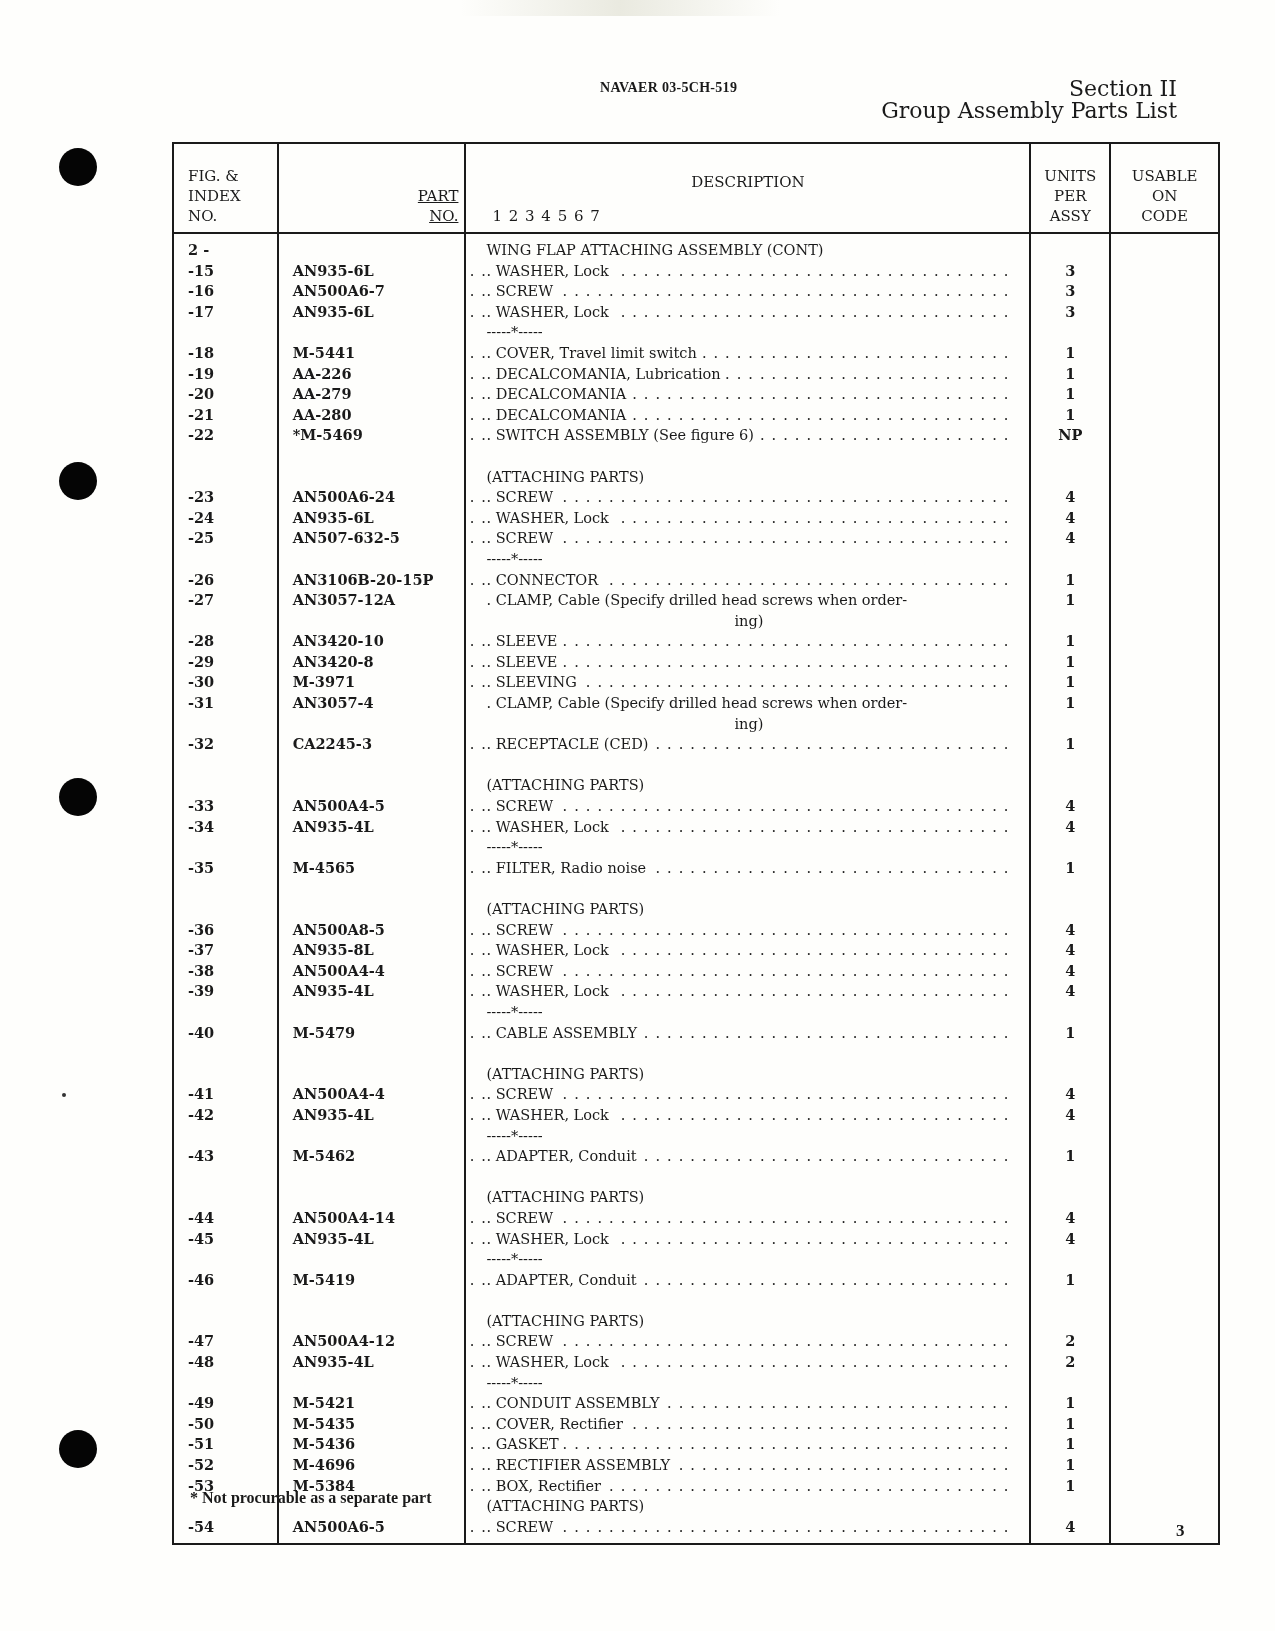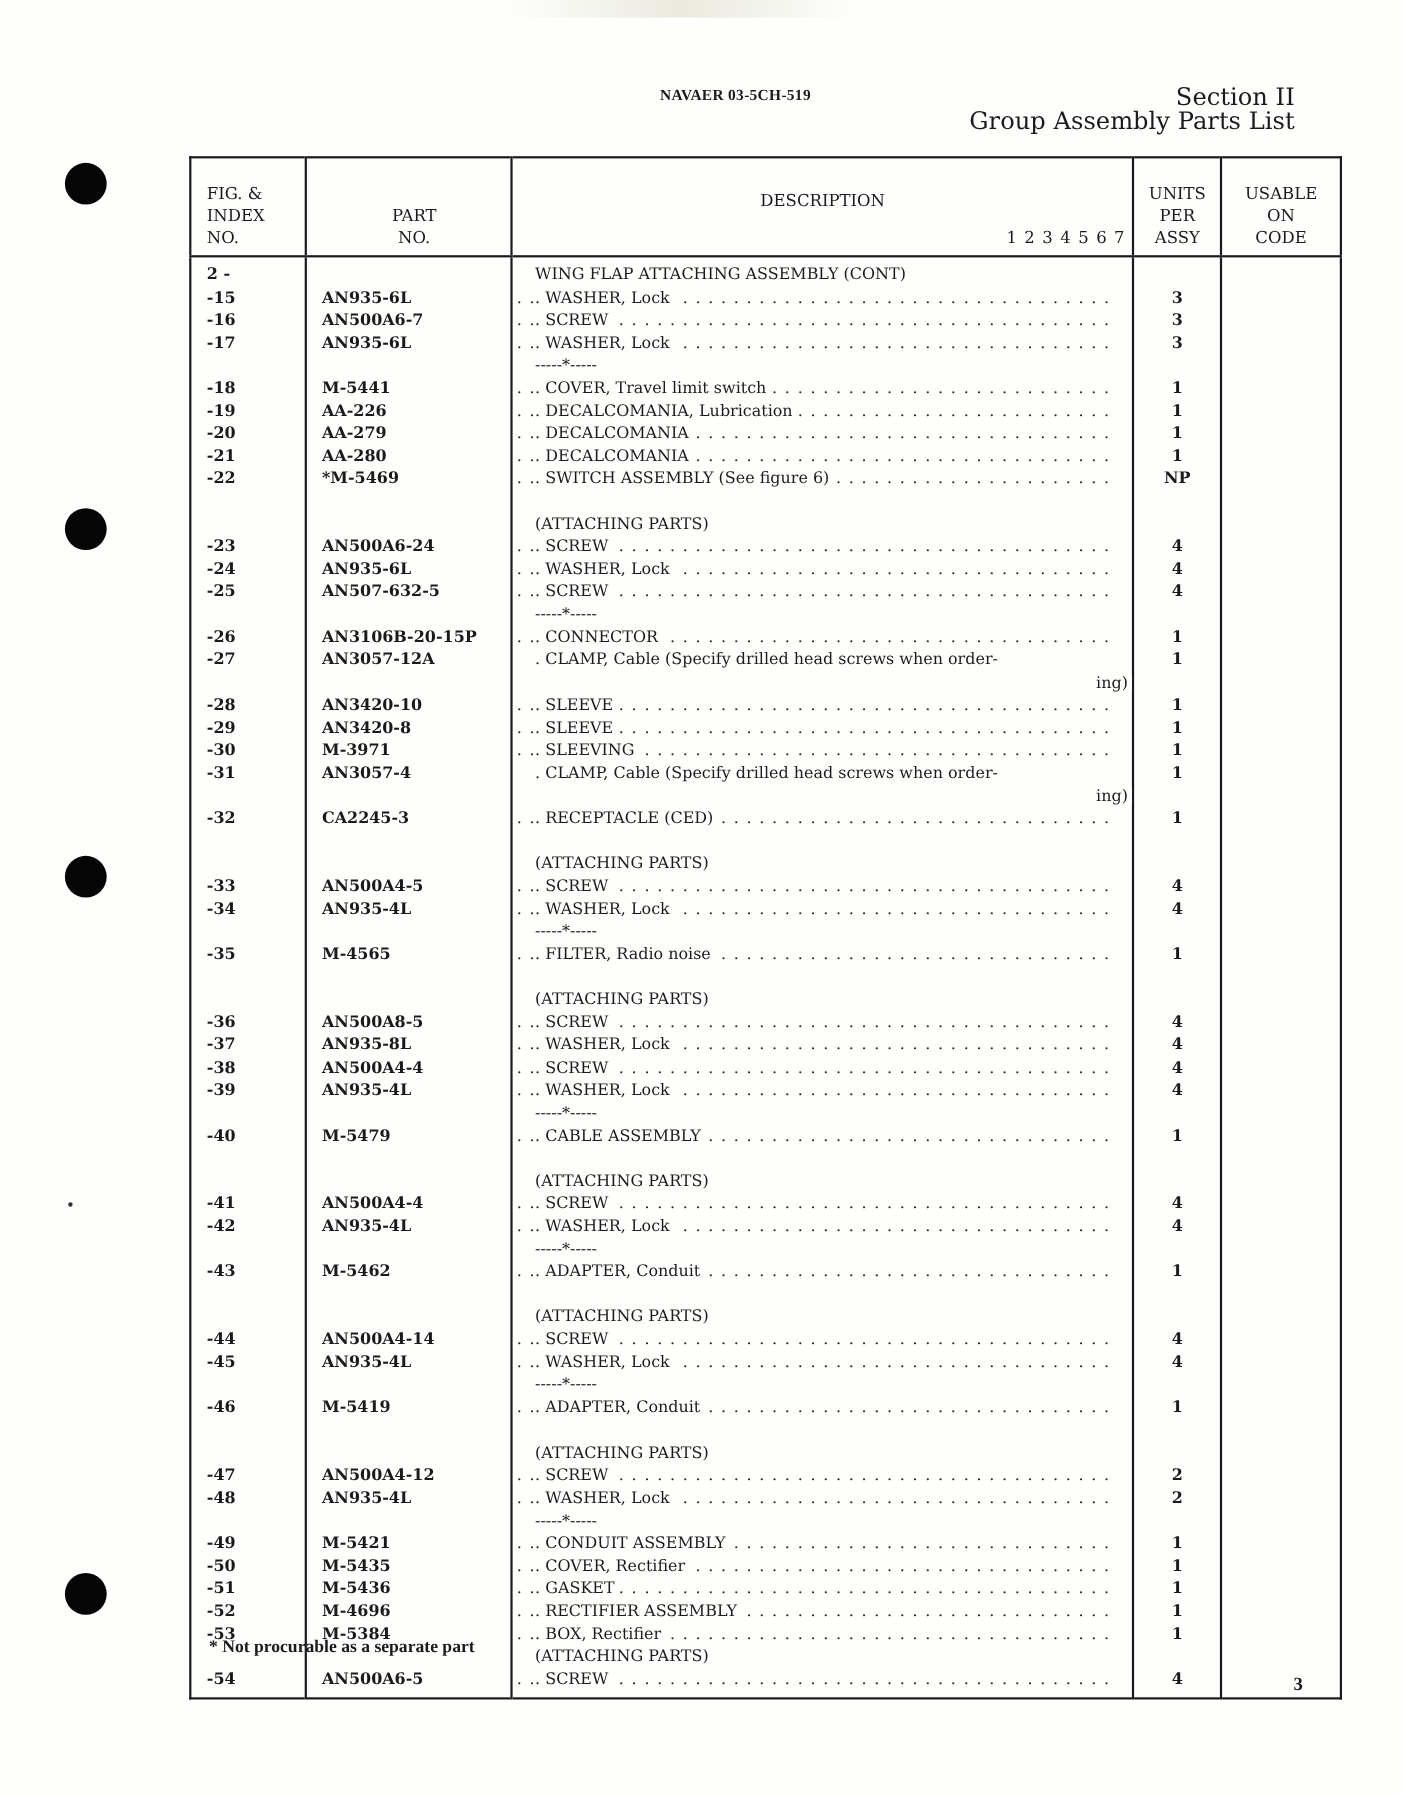--- a/index.html
+++ b/index.html
@@ -14,34 +14,34 @@
   table.parts {
     position:absolute; left:172px; top:142px; width:1048px; border-collapse:collapse;
     border:2px solid #1a1a1a; font-size:14.5px;
   }
   table.parts th {
     font-weight:normal; font-family:"DejaVu Serif", serif; font-size:15px; line-height:20px;
     border-left:2px solid #1a1a1a; border-bottom:2px solid #1a1a1a; padding:6px 6px; vertical-align:bottom;
     height:76px;
   }
   table.parts th:first-child { border-left:none; text-align:left; padding-left:14px; }
-  th.part { text-align:center; padding-left:16px !important; }
+  th.part { text-align:right; padding-left:16px !important;text-decoration:underline; }
   th.desc { position:relative; }
   th.desc .dtitle { position:absolute; top:28px; left:0; right:0; text-align:center; }
-  th.desc .dnum { text-align:right; padding-left:20px; letter-spacing:1px;margin-top:48px; }
+  th.desc .dnum { text-align:left; padding-left:20px; letter-spacing:1px;margin-top:48px; }
   th.units, th.code { text-align:center; }
   table.parts td { border-left:2px solid #1a1a1a; padding:0; vertical-align:top; }
   table.parts td:first-child { border-left:none; }
   col.c1 { width:105px; } col.c2 { width:188px; } col.c3 { width:566px; } col.c4 { width:80px; } col.c5 { width:109px; }
   .body-col { padding-top:6px !important; padding-bottom:6px !important; }
   .ln { height:20.6px; line-height:20.6px; white-space:nowrap; }
   .idx .ln { padding-left:14px; font-weight:bold; }
   .pn .ln { padding-left:14px; font-weight:bold; }
   .ds .ln { padding-left:20px; position:relative; overflow:hidden; }
-  .ds .ln.wrapcont { text-align:right; }
+  .ds .ln.wrapcont { text-align:center; padding-right:14px; }
   .ds .ln.att { }
   .ds .ln .lead { position:absolute; right:14px; top:0; letter-spacing:7px; color:#222; }
   .ds .ln .txt { background:#fefefc; position:relative; z-index:1; padding-right:4px; }
   .un .ln { text-align:center; font-weight:bold; }
   .footnote { position:absolute; top:1489px; left:190px; font-family:"Liberation Serif", serif; font-weight:bold; font-size:16px; }
   .pagenum { position:absolute; top:1521px; left:1176px; font-family:"Liberation Serif", serif; font-weight:bold; font-size:17px; }
   .smudge { position:absolute; top:0; left:460px; width:320px; height:16px; background:linear-gradient(90deg, rgba(230,230,220,0), rgba(220,220,205,0.6), rgba(230,230,220,0)); }
 </style>
 </head>
 <body>

